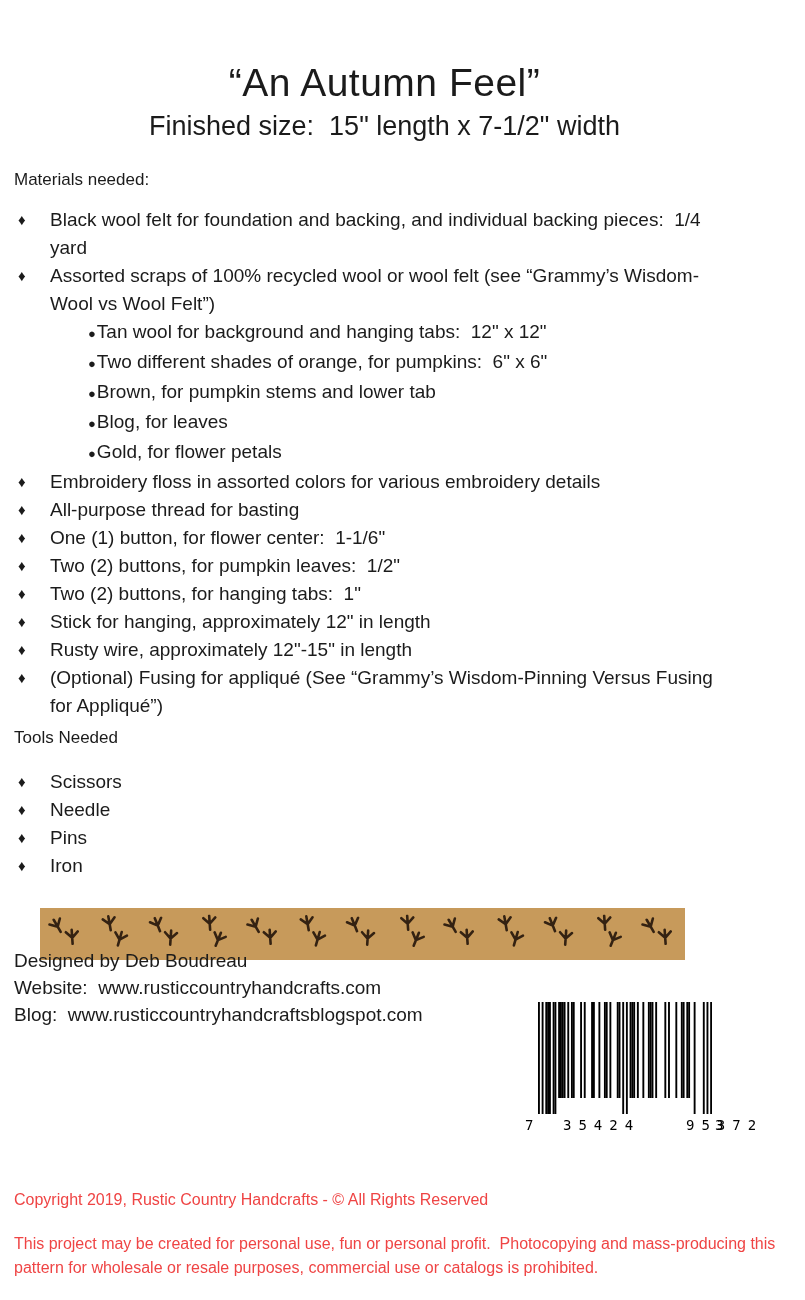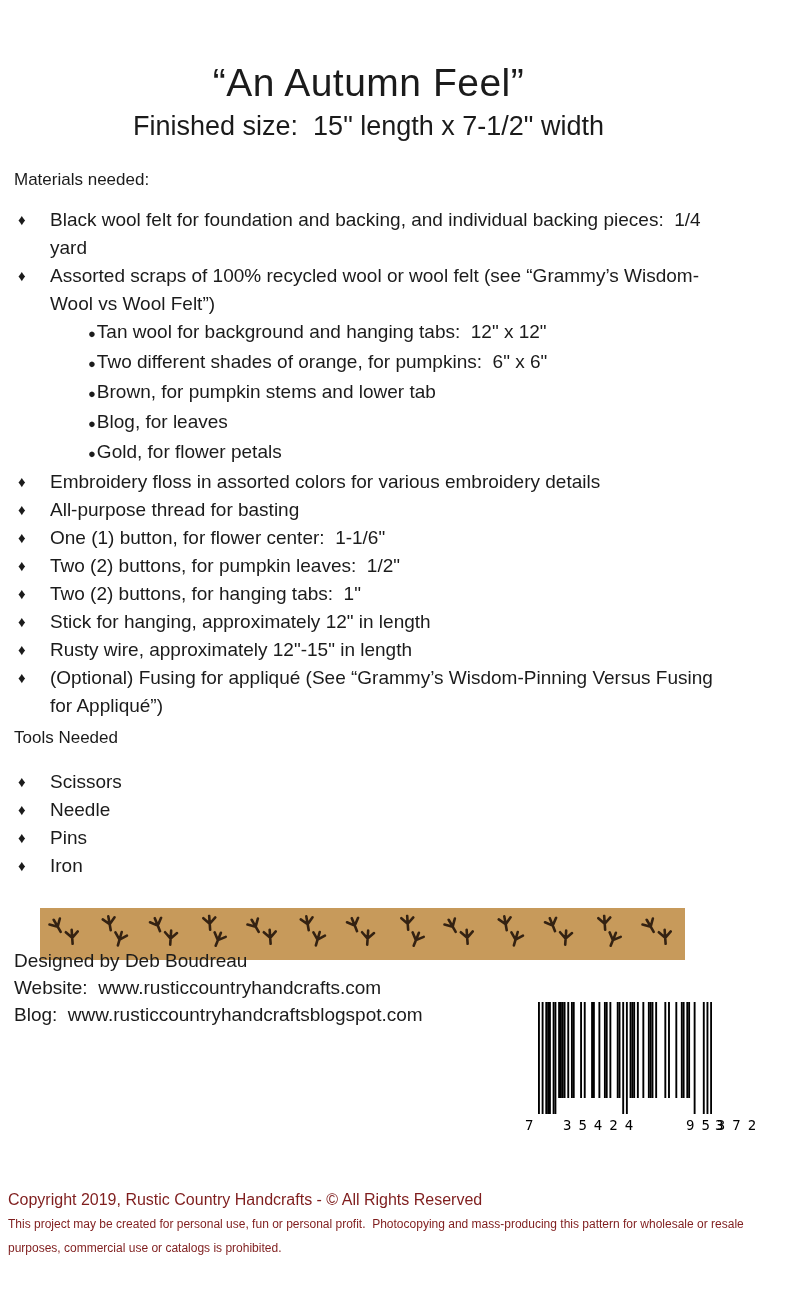--- a/index.html
+++ b/index.html
@@ -5,21 +5,21 @@
   html,body { margin:0; padding:0; }
   body {
     width:805px; height:1300px; position:relative;
     background:#ffffff; color:#1b1b1b;
     font-family:"Liberation Sans", sans-serif;
     overflow:hidden;
   }
   .pre { white-space:pre-wrap; }
 
   
-  .header { position:absolute; top:60px; left:0; width:725px; text-align:center;padding-left:6px; }
+  .header { position:absolute; top:60px; left:16px; width:725px; text-align:center;padding-left:6px; }
   .title { font-size:39px; line-height:46px; letter-spacing:0.5px; }
   .subtitle { font-size:27px; line-height:40px; }
 
   
   .materials { position:absolute; top:166px; left:14px; width:706px; }
   .tools { position:absolute; top:724px; left:14px; width:706px; }
   .section-heading { font-size:17px; line-height:28px; }
   ul.blist { list-style:none; margin:12px 0 0 0; padding:0; }
   ul.blist li { position:relative; font-size:19px; line-height:28px; }
   li.main { padding-left:36px; }
@@ -43,23 +43,23 @@
   
   .barcode { position:absolute; left:525px; top:1002px; width:200px; height:138px; background:#fff; }
   .barcode svg { position:absolute; left:13px; top:0; }
   .bc-digit { position:absolute; font-size:14px; font-family:"DejaVu Sans Mono", monospace; color:#000; top:115px; }
   .bc-left { left:0; }
   .bc-g1 { left:38px; letter-spacing:7px; }
   .bc-g2 { left:113px; letter-spacing:7px;margin-left:48px; }
   .bc-right { left:190px; }
 
   
-  .copyright { position:absolute; left:8px; top:1188px; width:775px; color:#7f1d1d; }
+  .copyright { position:absolute; left:14px; top:1188px; width:775px; color:#ef4444; }
   .copyright .line1 { font-size:16px; line-height:24px; }
-  .copyright .body { font-size:12px; line-height:24px; margin-top:0; }
+  .copyright .body { font-size:16px; line-height:24px; margin-top:20px; }
 </style>
 </head>
 <body>
 
 <div class="header">
   <div class="title pre">“An Autumn Feel”</div>
   <div class="subtitle pre">Finished size:  15" length x 7-1/2" width</div>
 </div>
 
 <div class="materials">

